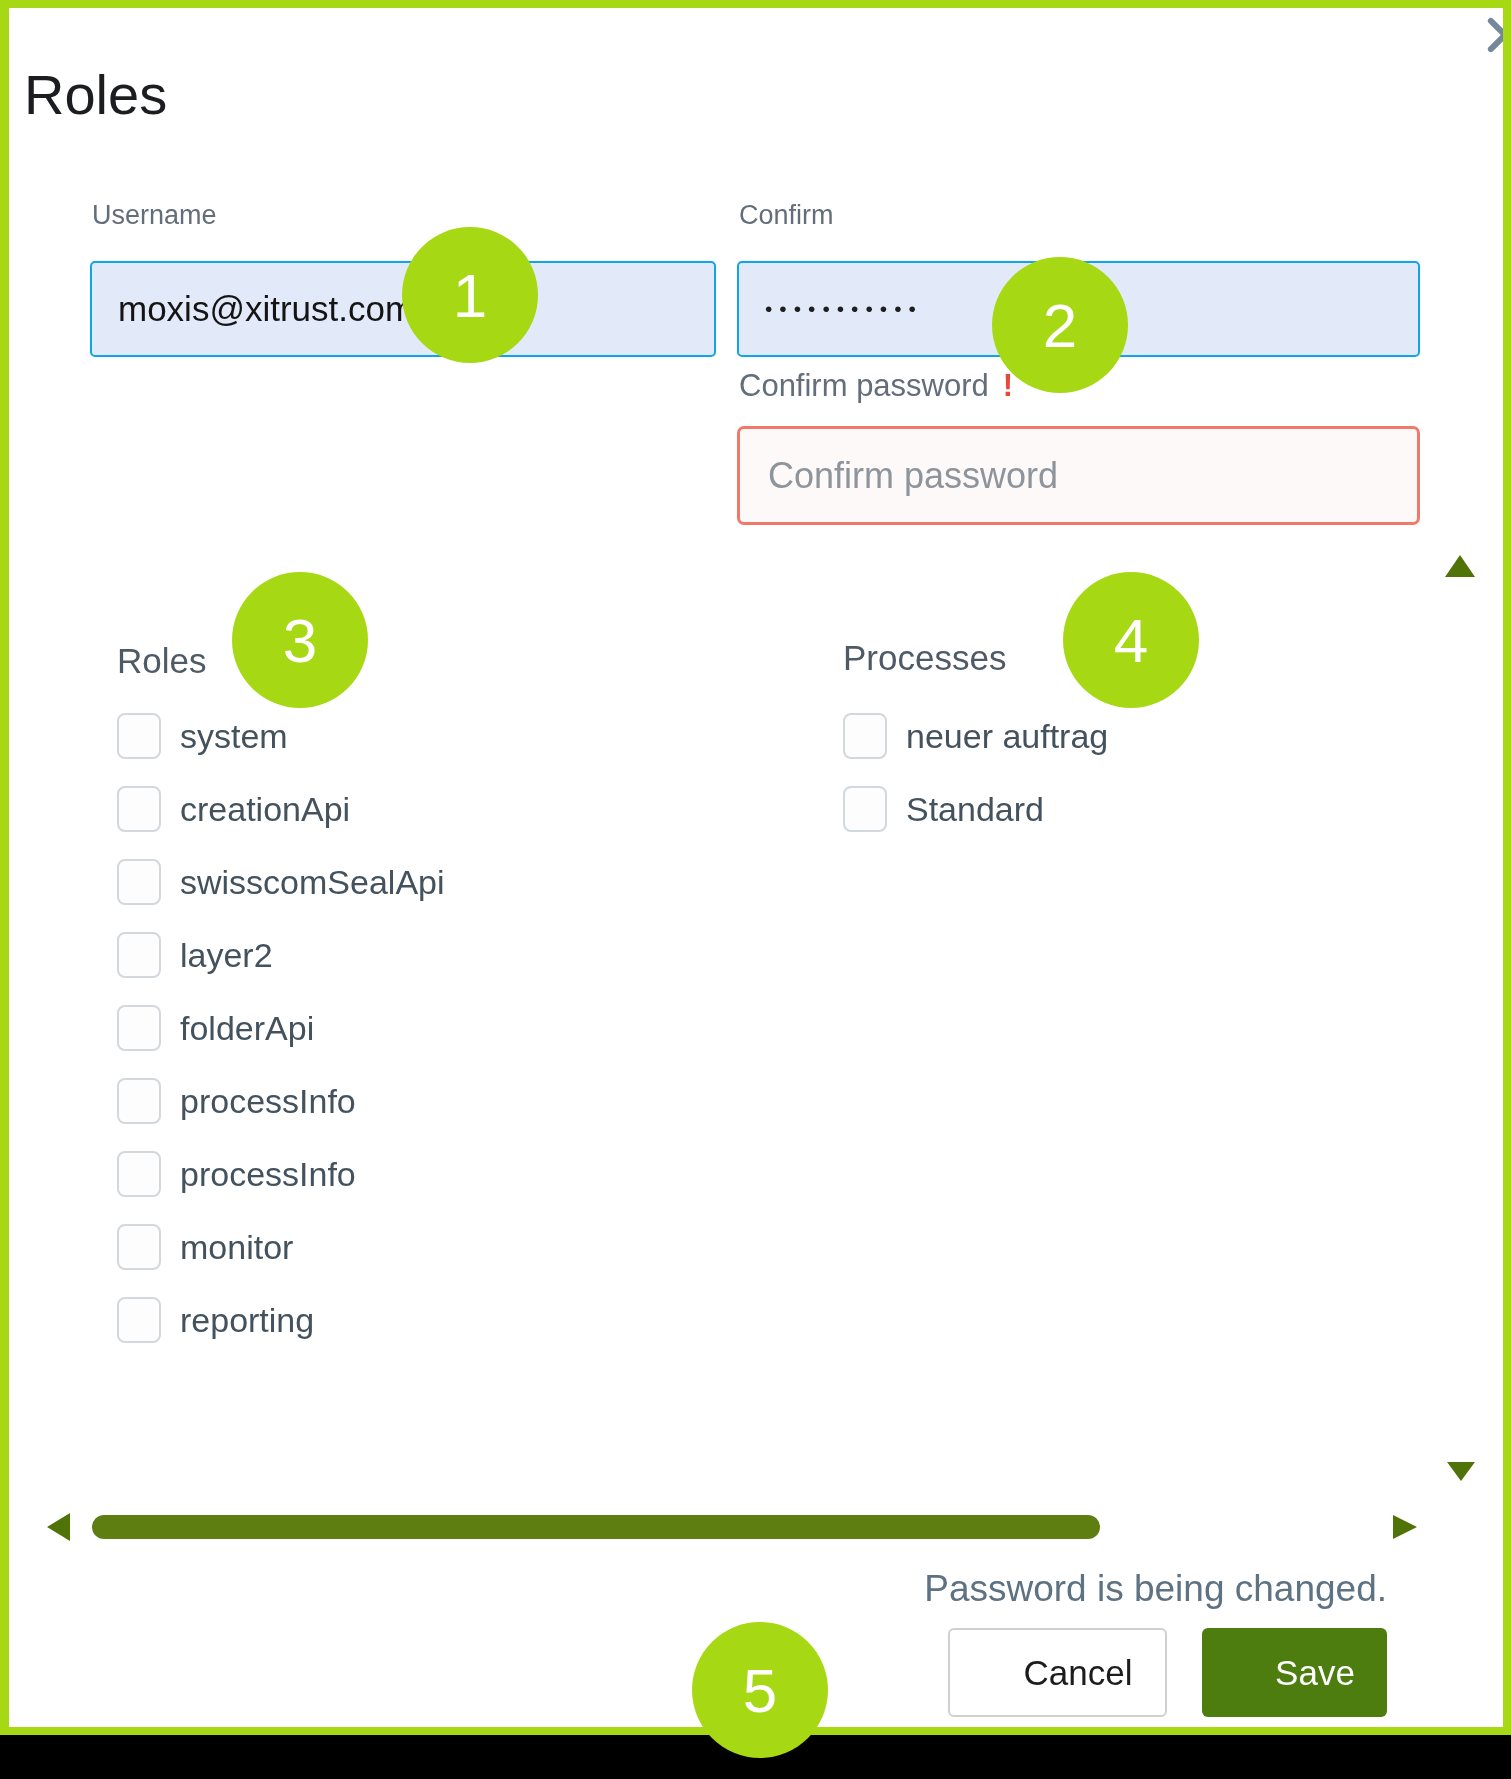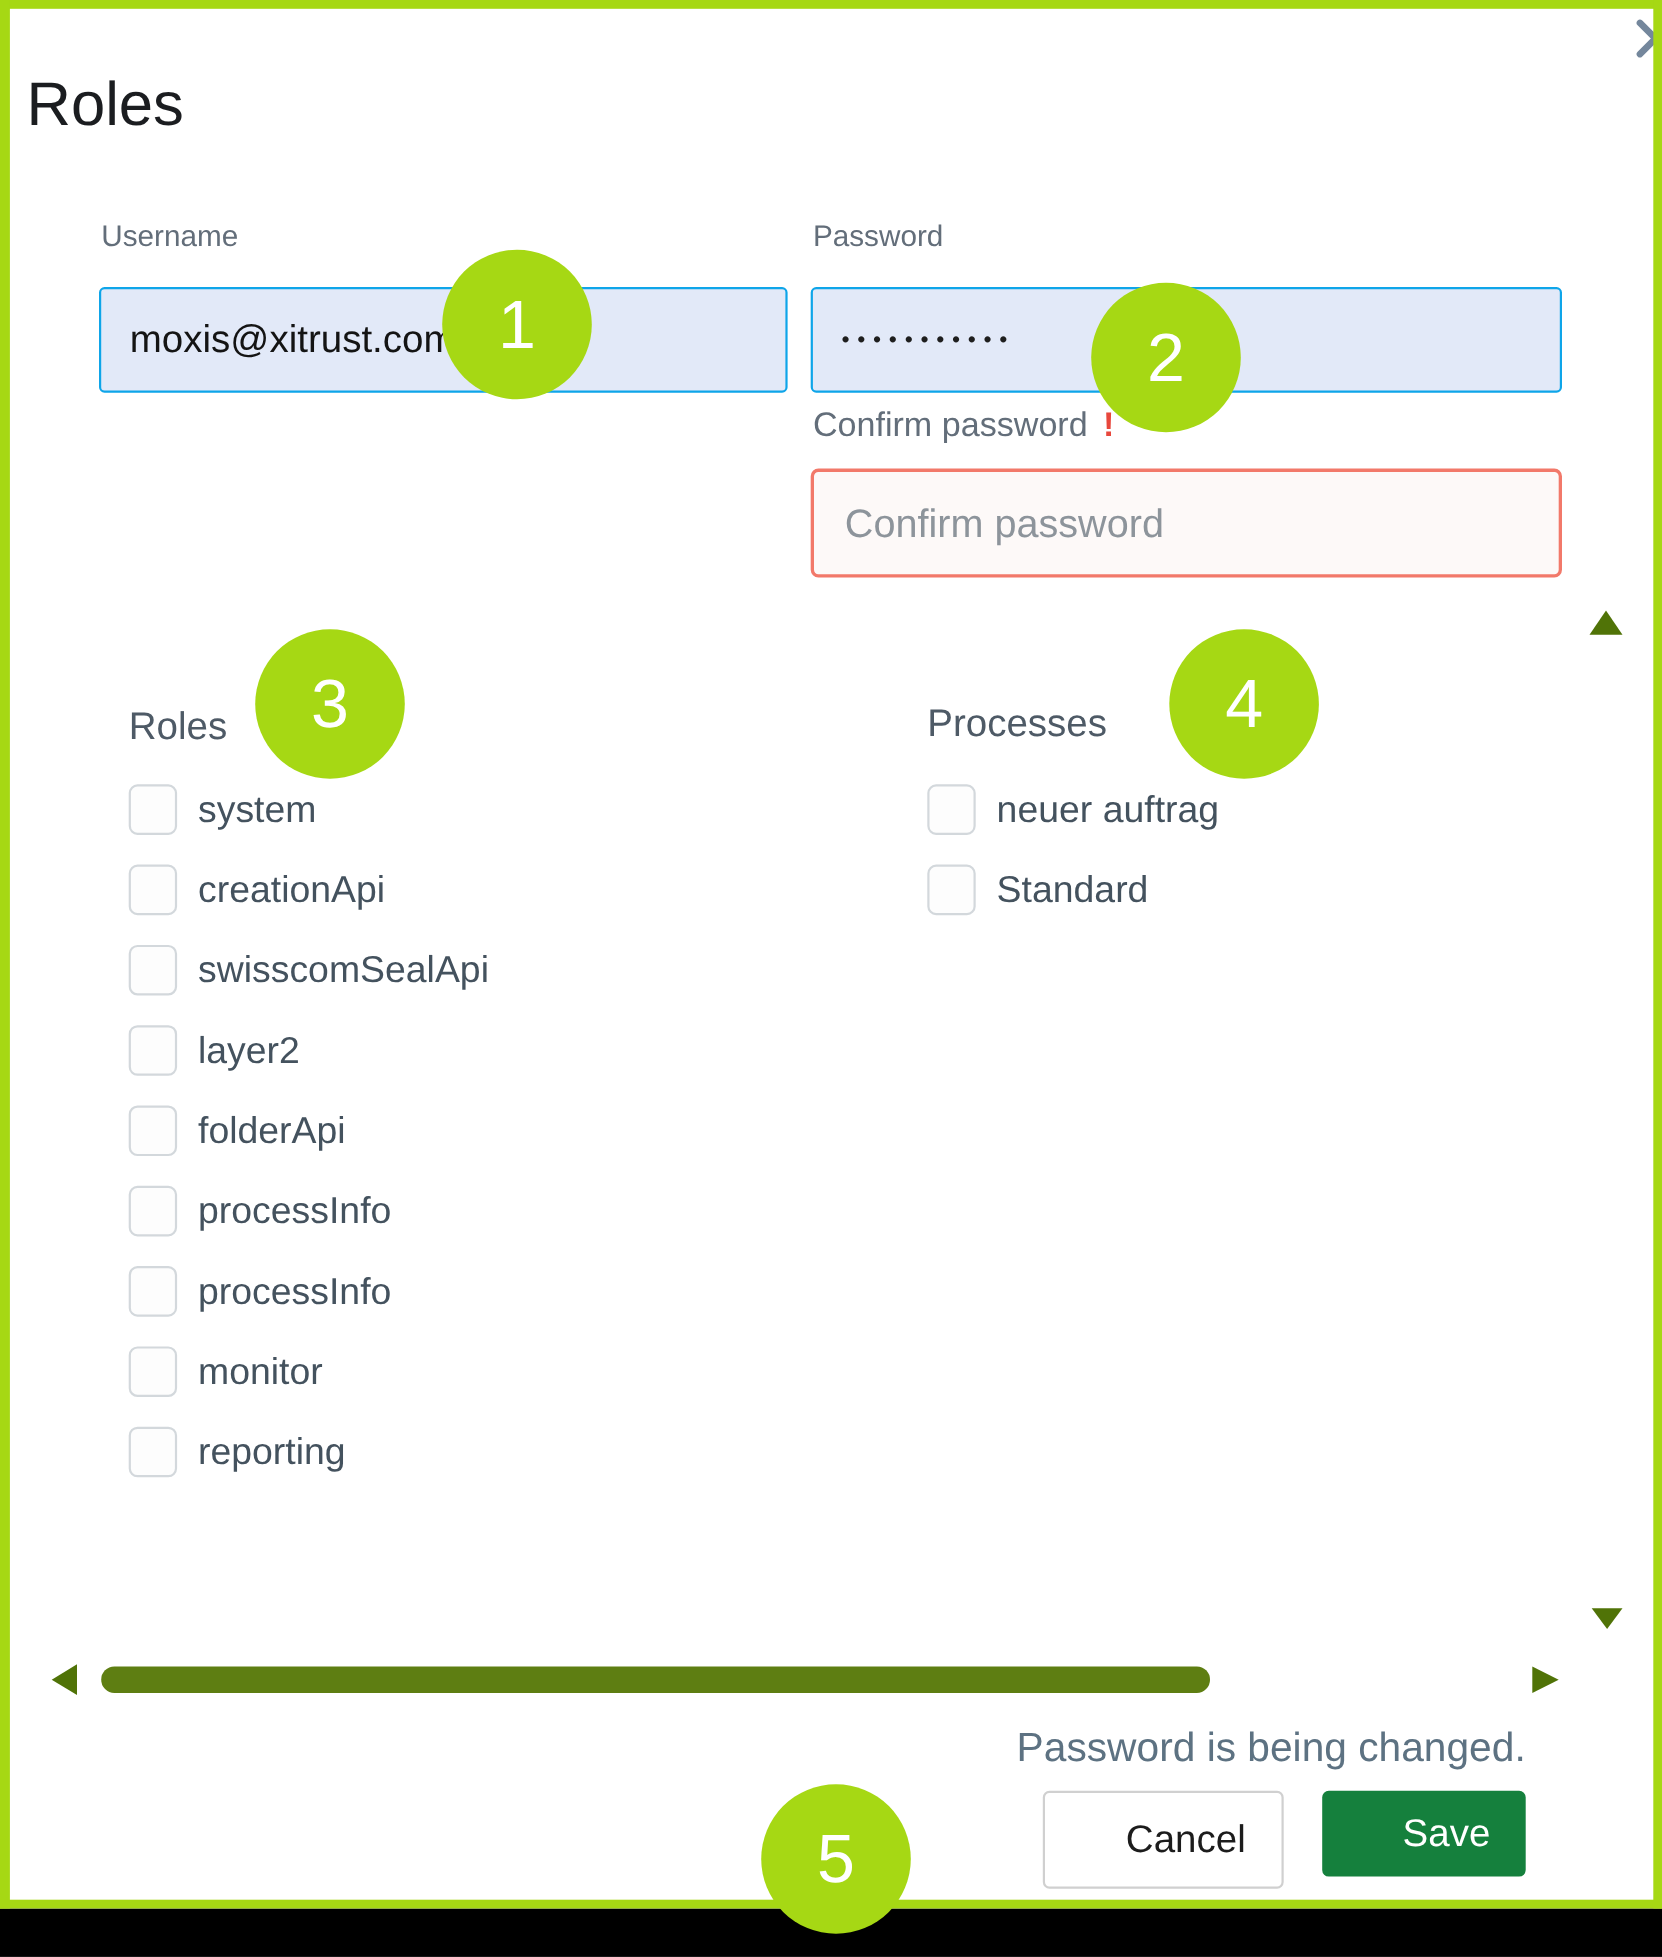--- a/index.html
+++ b/index.html
@@ -46,21 +46,21 @@
             border-right:23px solid #507307;}
   .tri.rightA{left:1393px;top:1515px;border-top:12px solid transparent;border-bottom:12px solid transparent;
               border-left:24px solid #507307;}
   .hbar{position:absolute;left:92px;top:1515px;width:1008px;height:24px;background:#5e7e12;border-radius:12px;}
 
   .status-text{position:absolute;left:600px;top:1568px;width:787px;text-align:right;
                font-size:37px;color:#5d7282;}
   .btn{position:absolute;box-sizing:border-box;font-size:35px;display:flex;align-items:center;
        justify-content:center;border-radius:6px;padding-left:41px;}
   .btn.cancel{left:948px;top:1628px;width:219px;height:89px;background:#fff;border:2px solid #d0d0d0;color:#1c1c1c;}
-  .btn.save{left:1202px;top:1628px;width:185px;height:78px;background:#15803d;border:none;color:#ffffff;}
+  .btn.save{left:1202px;top:1628px;width:185px;height:89px;background:#4d7c0f;border:none;color:#ffffff;}
 
   
   .close-x{position:absolute;left:1482px;top:12px;width:46px;height:46px;z-index:30;}
   .close-x i{position:absolute;left:50%;top:50%;width:46px;height:6px;background:#74879c;border-radius:3px;}
   .close-x i.a{transform:translate(-50%,-50%) rotate(45deg);}
   .close-x i.b{transform:translate(-50%,-50%) rotate(-45deg);}
 
   
   .callout{position:absolute;width:136px;height:136px;border-radius:50%;background:#a6d814;
            display:flex;align-items:center;justify-content:center;color:#fff;font-size:62px;z-index:50;}
@@ -78,21 +78,21 @@
   <div class="title">Roles</div>
 
   <div class="close-x">
       <i class="a"></i>
       <i class="b"></i>
     </div>
 
   <div class="field-label" style="left:92px;top:200px;">Username</div>
   <input class="text-input username-input" value="moxis@xitrust.com" style="">
 
-  <div class="field-label" style="left:739px;top:200px;">Password</div>
+  <div class="field-label" style="left:739px;top:200px;">Confirm</div>
   <div class="text-input password-input"></div>
   <div class="pw-dots">•••••••••••</div>
 
   <div class="confirm-label-row">
     <span>Confirm password</span><span class="required-mark">!</span>
   </div>
   <input class="text-input confirm-input" placeholder="Confirm password" style="">
 
   <div class="tri up"></div>
   <div class="tri down"></div>

